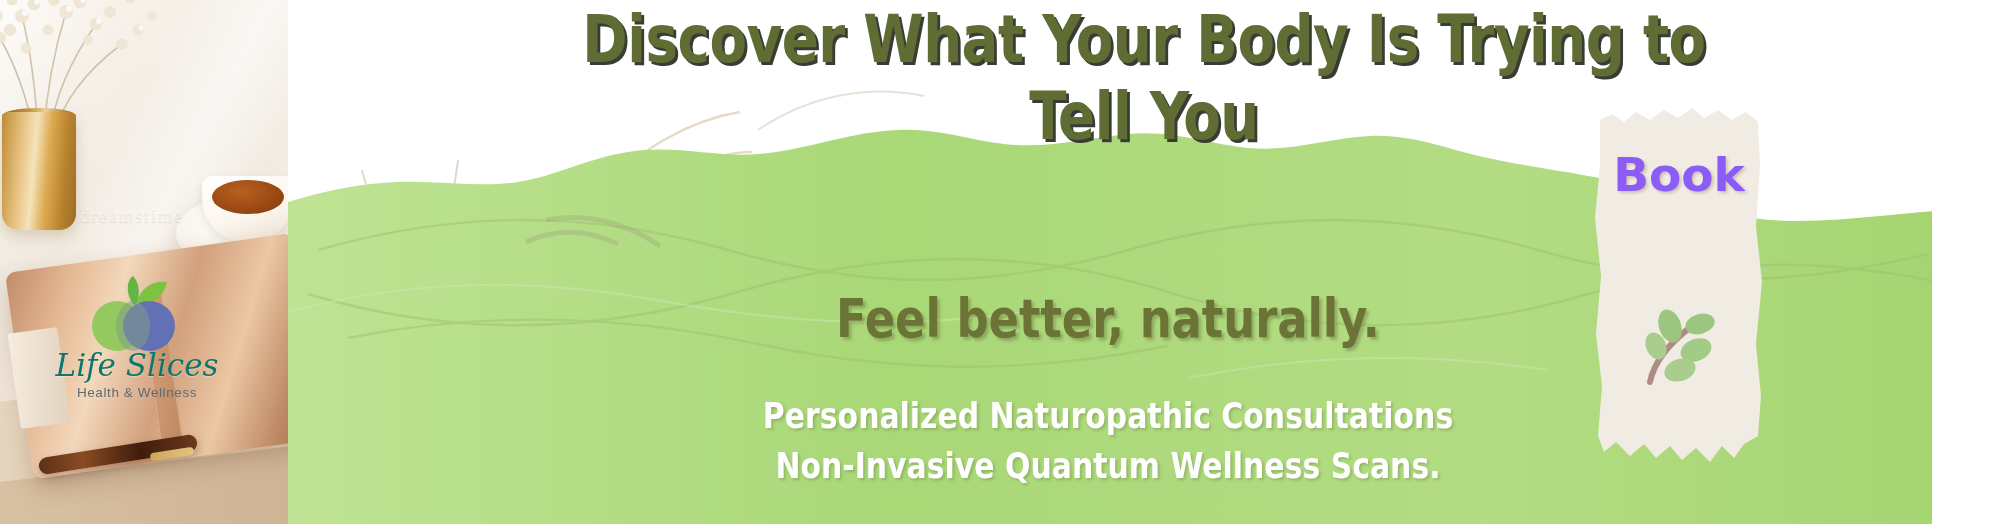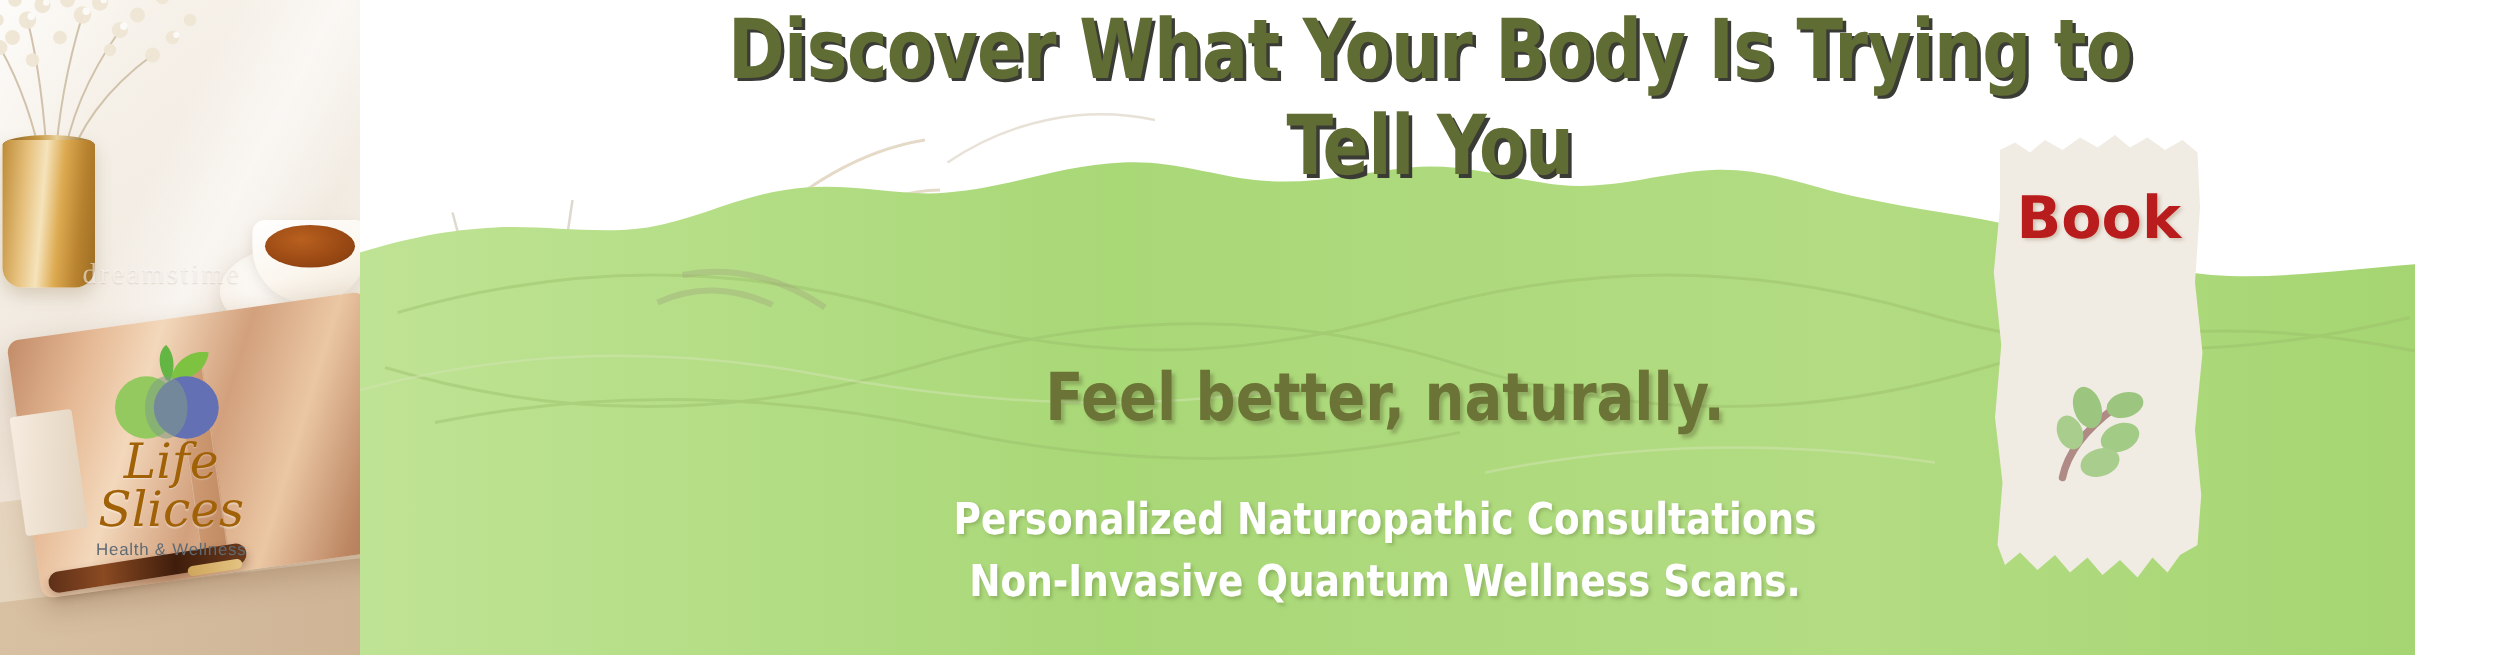--- a/index.html
+++ b/index.html
@@ -137,42 +137,42 @@
     position: absolute;
     left: 150px; top: 450px;
     width: 44px; height: 8px;
     transform: rotate(-9deg);
     border-radius: 5px;
     background: linear-gradient(96deg,#cfa martin,#d9b externally);
     background: linear-gradient(96deg,#cfa55c,#e3c481);
   }
   .watermark {
     position: absolute;
-    left: 66px; top: 206px;
+    left: 80px; top: 206px;
     color: rgba(255,255,255,.55);
-    font-size: 23px;
+    font-size: 18px;
     letter-spacing: 2px;
     font-family: "Liberation Serif", serif;
     text-shadow: 0 1px 1px rgba(120,90,60,.18);
     user-select: none;
   }
 
   
   .logo {
     position: absolute;
     left: 52px; top: 276px;
     width: 170px; height: 130px;
     text-align: center;
   }
   .logo-mark { display:block; margin: 0 auto; }
   .logo-name {
     font-family: "DejaVu Serif", serif;
     font-style: italic;
-    font-size: 39px;
-    color: #a16207;
+    font-size: 31px;
+    color: #0f766e;
     line-height: 1;
     margin-top: -4px;
     text-shadow: 0 1px 1px rgba(255,255,255,.35);
   }
   .logo-tag {
     font-family: "Liberation Sans", sans-serif;
     font-size: 13.5px;
     color: #5f6b74;
     letter-spacing: .6px;
     margin-top: 4px;
@@ -253,21 +253,21 @@
   }
   .booknow-text {
     position: absolute;
     left: 0; top: 36px;
     width: 190px;
     text-align: center;
     font-family: "DejaVu Sans", sans-serif;
     font-weight: 700;
     font-size: 47px;
     line-height: 1.42;
-    color: #b91c1c;
+    color: #8b5cf6;
     text-shadow: 2px 2px 3px rgba(140,95,60,.3);
   }
   .booknow-text span { display: block; }
   .sprig {
     position: absolute;
     left: 50px; top: 198px;
   }
 </style>
 </head>
 <body>

